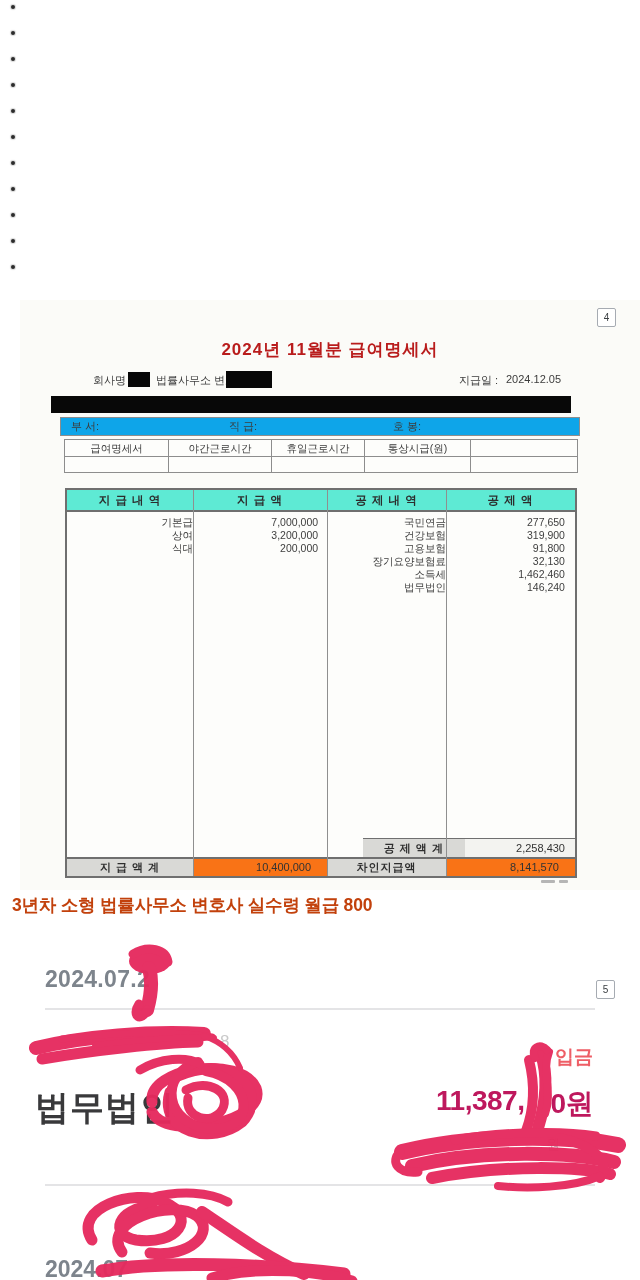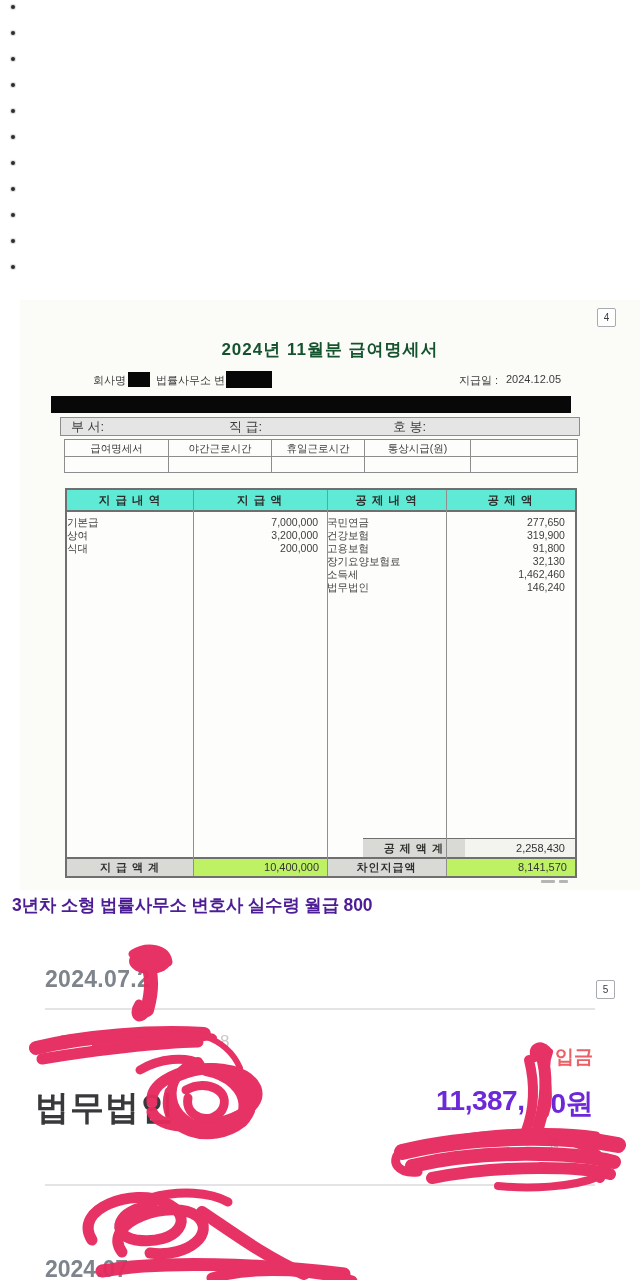--- a/index.html
+++ b/index.html
@@ -10,29 +10,29 @@
   .bullets{position:absolute;left:11px;top:5px;display:flex;flex-direction:column;gap:22px;}
   .bullets i{width:4px;height:4px;border-radius:50%;background:#2c2c2c;box-shadow:0 0 1px 1px #d8d8d8;}
 
   
   .badge{position:absolute;width:17px;height:17px;border:1px solid #a6abb2;background:#fff;
          color:#3c4043;font-size:10px;line-height:17px;text-align:center;border-radius:2px;z-index:6;}
 
   
   .payslip{position:absolute;left:20px;top:300px;width:620px;height:590px;background:#fbfbf8;color:#3c3c3c;}
   .ps-title{position:absolute;left:0;top:38px;width:100%;text-align:center;font-size:17px;font-weight:bold;
-            color:#14532d;letter-spacing:1px;}
+            color:#b91c1c;letter-spacing:1px;}
   .company-row{position:absolute;left:0;top:72px;width:100%;height:18px;font-size:11px;}
   .company-row .lab{position:absolute;top:1px;white-space:nowrap;}
   .redact{position:absolute;background:#070707;}
   .r1{left:108px;top:0;width:22px;height:15px;}
   .r2{left:206px;top:-1px;width:46px;height:17px;}
   .black-bar{position:absolute;left:31px;top:96px;width:520px;height:17px;background:#080808;}
   .dept-row{position:absolute;left:40px;top:117px;width:518px;height:17px;border:1px solid #8d8d8d;
-            background:#e5e5e5;font-size:13px;}
+            background:#0ea5e9;font-size:11px;}
   .dept-row span{position:absolute;top:0;line-height:17px;white-space:nowrap;}
   .hours-table{position:absolute;left:44px;top:139px;width:512px;border:1px solid #8d8d8d;background:#fdfdfb;}
   .h-row{display:flex;}
   .h-row.h-head{height:16px;}
   .h-row.h-empty{height:15px;border-top:1px solid #8d8d8d;}
   .h-cell{box-sizing:border-box;border-right:1px solid #8d8d8d;font-size:10.5px;line-height:16px;
           text-align:center;overflow:hidden;white-space:nowrap;}
   .h-cell:last-child{border-right:none;}
   .hc1{width:20.3%}.hc2{width:20.1%}.hc3{width:18.2%}.hc4{width:20.7%}.hc5{width:20.7%}
   .unit-note{position:absolute;top:174px;right:62px;font-size:14px;color:#4a4a4a;margin-top:16px;}
@@ -42,57 +42,57 @@
   .vline{position:absolute;top:0;bottom:0;width:1px;background:#8f8f8f;z-index:3;}
   .v1{left:24.8%}.v2{left:51.2%}.v3{left:74.6%}
   .mt-head{position:absolute;left:0;top:0;width:100%;height:22px;display:flex;background:#5eead4;
            border-bottom:2px solid #6f6f6f;box-sizing:border-box;z-index:2;}
   .mt-head .cell{font-size:11.5px;font-weight:bold;color:#2c2c2c;line-height:20px;text-align:center;
                  letter-spacing:1px;}
   .c1{width:24.8%}.c2{width:26.4%}.c3{width:23.4%}.c4{width:25.4%}
   .mt-body{position:absolute;left:0;top:26px;width:100%;z-index:2;}
   .mt-row{display:flex;height:13px;}
   .mt-row .cell{font-size:10.5px;line-height:13px;color:#3e3e3e;box-sizing:border-box;white-space:nowrap;overflow:hidden;}
-  .mt-row .c1,.mt-row .c3{text-align:left;}
+  .mt-row .c1,.mt-row .c3{text-align:right;}
   .mt-row .c2{text-align:right;padding-right:9px;}
   .mt-row .c4{text-align:right;padding-right:10px;}
   .ded-total{position:absolute;left:51.2%;right:0;top:348px;height:19px;display:flex;
              border-top:1px solid #6f6f6f;box-sizing:border-box;z-index:2;margin-left:36px;}
   .ded-total .dl{width:47.9%;background:#d9d9d6;font-size:11px;font-weight:bold;letter-spacing:1px;
                  text-align:center;line-height:18px;color:#2e2e2e;}
   .ded-total .dv{width:52.1%;background:#f3f3f0;font-size:11px;text-align:right;line-height:18px;
                  padding-right:10px;box-sizing:border-box;color:#333;}
   .grand-total{position:absolute;left:0;right:0;bottom:0;height:19px;display:flex;
                border-top:2px solid #6f6f6f;box-sizing:border-box;z-index:2;}
   .grand-total .cell{line-height:17px;font-size:11px;box-sizing:border-box;}
   .grand-total .gl{background:#d9d9d6;font-weight:bold;letter-spacing:1px;text-align:center;color:#2e2e2e;}
-  .grand-total .gv{background:#bef264;text-align:right;padding-right:8px;color:#333;}
+  .grand-total .gv{background:#f97316;text-align:right;padding-right:16px;color:#333;}
   .footnote{position:absolute;right:72px;top:580px;display:flex;gap:4px;}
   .footnote i{display:block;height:3px;background:#b5b5b5;border-radius:1px;}
   .footnote i:first-child{width:14px;}
   .footnote i:last-child{width:9px;}
 
   
-  .caption{position:absolute;left:12px;top:893px;font-size:17.5px;font-weight:700;color:#4c1d95;
+  .caption{position:absolute;left:12px;top:893px;font-size:17.5px;font-weight:700;color:#c2410c;
            letter-spacing:-0.2px;}
 
   
   .bank{position:absolute;left:0;top:940px;width:640px;height:340px;background:#fff;}
   .bk-date1{position:absolute;left:45px;top:26px;font-size:23px;font-weight:600;color:#7d848c;letter-spacing:0.3px;}
   .hr{position:absolute;left:45px;width:550px;height:2px;background:#e4e4e6;}
   .hr1{top:68px;}
   .hr2{top:244px;}
   .bk-faint{position:absolute;color:#c9c9c9;z-index:1;}
   .f8{left:220px;top:92px;font-size:17px;}
   .fw{left:546px;top:196px;font-size:14px;color:#b8b8ba;}
   .bk-deposit{position:absolute;right:47px;top:104px;font-size:19px;font-weight:600;color:#ee5e66;z-index:2;}
   .bk-payer{position:absolute;left:35px;top:145px;font-size:34px;font-weight:700;color:#39393b;
             letter-spacing:1px;z-index:2;}
   .bk-amount{position:absolute;right:47px;top:145px;display:flex;gap:26px;font-size:28px;font-weight:700;
-             color:#6d28d9;z-index:2;letter-spacing:-0.5px;}
+             color:#be185d;z-index:2;letter-spacing:-0.5px;}
   .bk-date2{position:absolute;left:45px;top:316px;font-size:23px;font-weight:600;color:#7d848c;z-index:1;}
   .scribbles{position:absolute;left:0;top:0;z-index:5;pointer-events:none;}
 </style>
 </head>
 <body>
 
 <div id="screen">
 
   <div class="bullets">
     <i></i>

